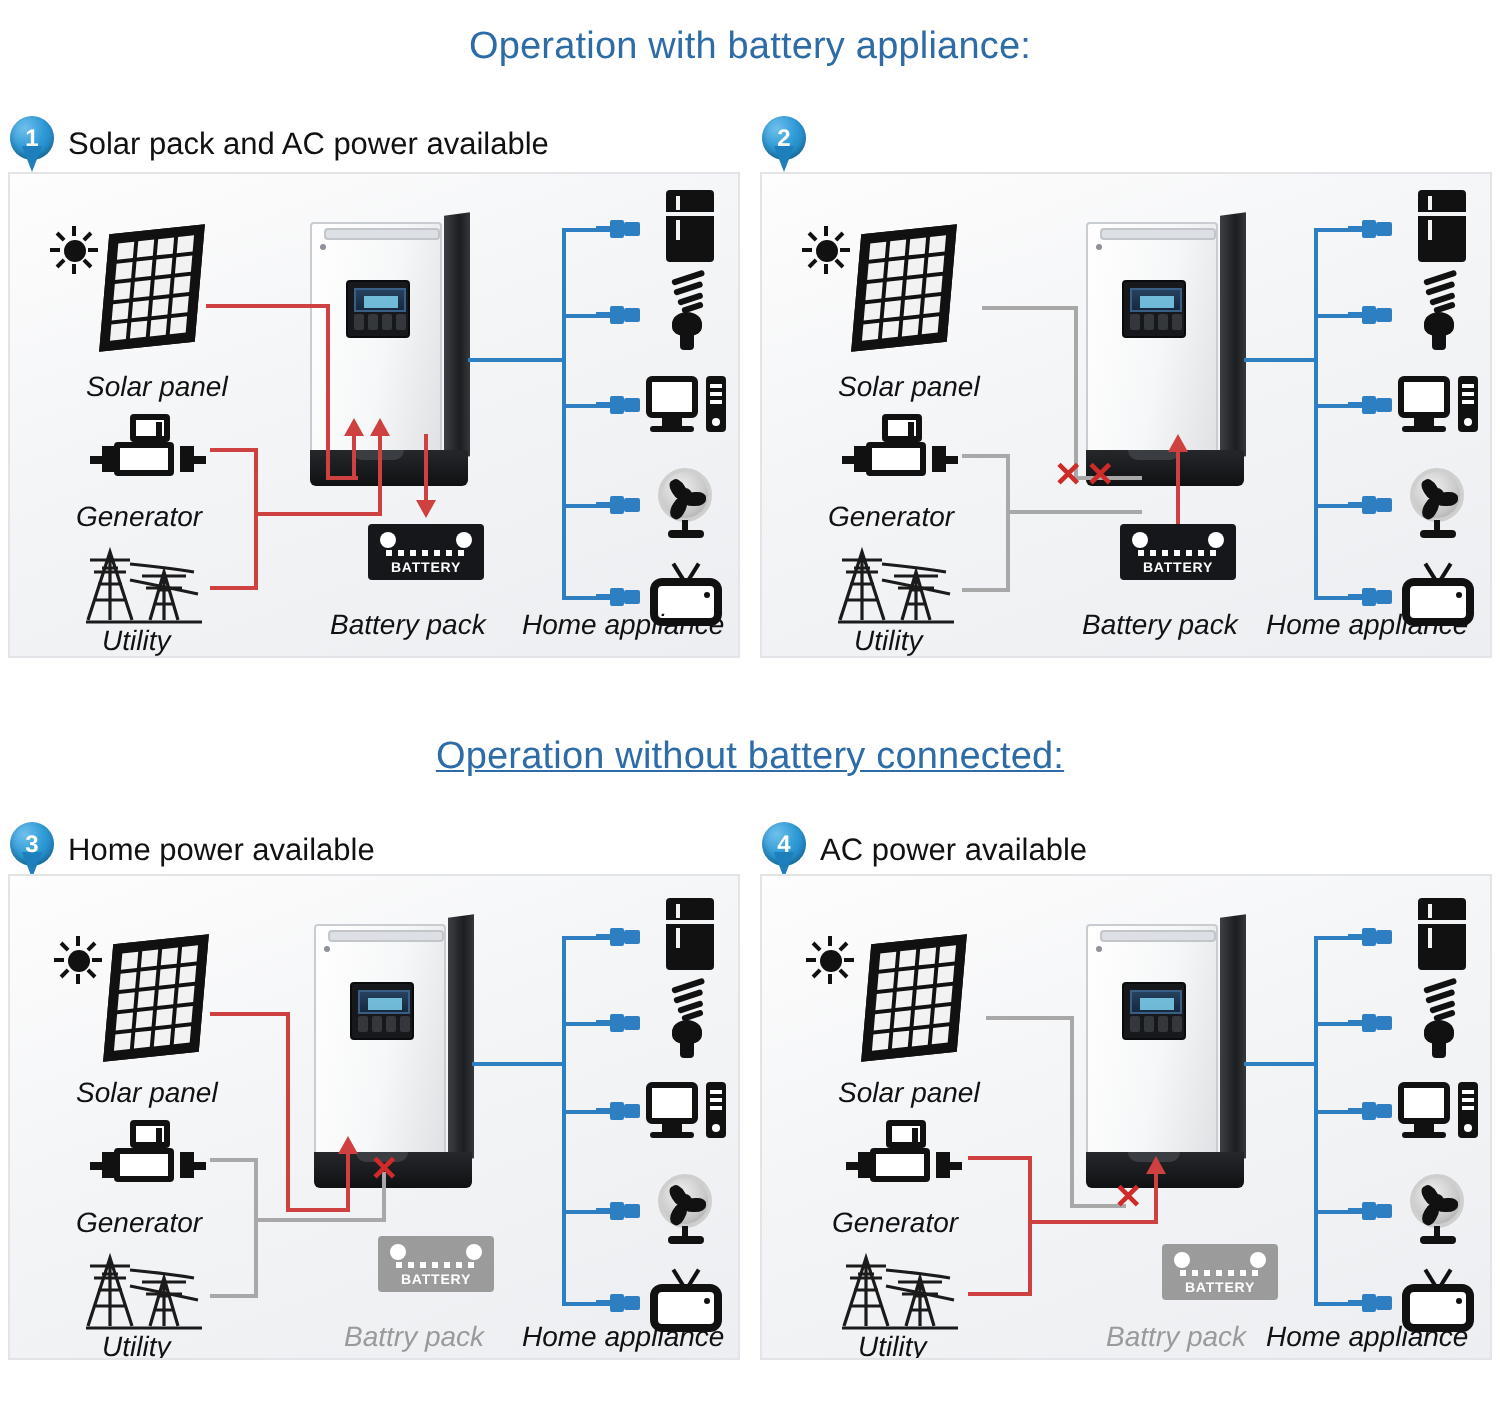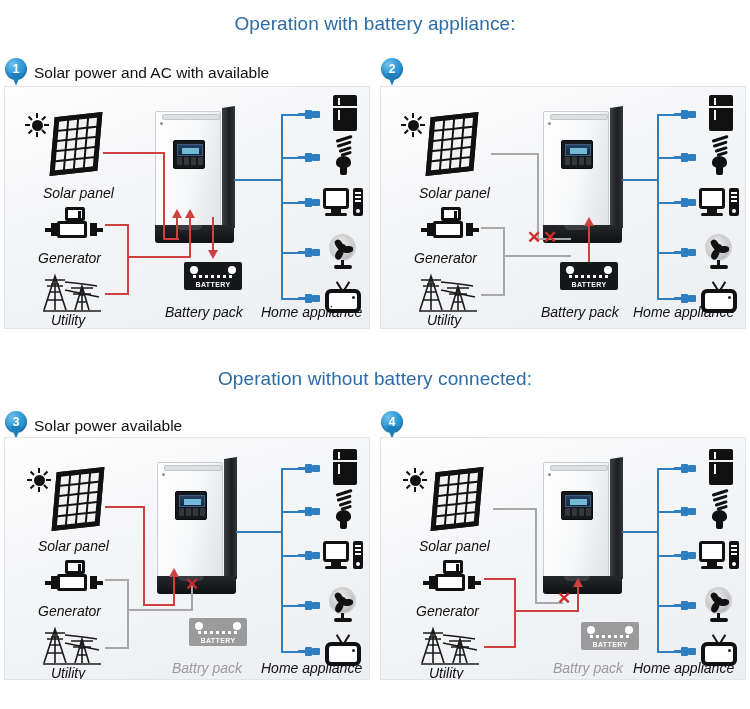--- a/index.html
+++ b/index.html
@@ -14,21 +14,21 @@
   
   .section-title {
     position: absolute; left: 0; width: 750px;
     text-align: center;
     color: #2d6ca6;
     font-size: 19px;
     letter-spacing: .1px;
     white-space: nowrap;
   }
   #title-top    { top: 13px; }
-  #title-bottom { top: 368px; }
+  #title-bottom { top: 368px; text-decoration: underline; }
 
   
   .panel {
     position: absolute;
     background: linear-gradient(160deg,#fdfdfd 0%,#f4f5f7 42%,#eceef1 100%);
     border: 1px solid #e2e4e8;
     overflow: hidden;
   }
   #panel-1 { left: 4px;   top: 86px;  width: 366px; height: 243px; }
   #panel-2 { left: 380px; top: 86px;  width: 366px; height: 243px; }
@@ -223,43 +223,44 @@
 
   <div class="section-title" id="title-top">Operation with battery appliance:</div>
   <div class="section-title" id="title-bottom">Operation without battery connected:</div>
 
   <div class="case-head" id="head-1">
     <span class="pin">
       <span class="bulb"></span>
       <span class="tail"></span>
       <span class="num">1</span>
     </span>
-    <span class="case-label">Solar power and AC with available</span>
+    <span class="case-label">Solar pack and AC power available</span>
   </div>
   <div class="case-head" id="head-2">
     <span class="pin">
       <span class="bulb"></span>
       <span class="tail"></span>
       <span class="num">2</span>
     </span>
   </div>
   <div class="case-head" id="head-3">
     <span class="pin">
       <span class="bulb"></span>
       <span class="tail"></span>
       <span class="num">3</span>
     </span>
-    <span class="case-label">Solar power available</span>
+    <span class="case-label">Home power available</span>
   </div>
   <div class="case-head" id="head-4">
     <span class="pin">
       <span class="bulb"></span>
       <span class="tail"></span>
       <span class="num">4</span>
     </span>
+    <span class="case-label">AC power available</span>
   </div>
 
   <div class="panel" id="panel-1">
 
     <div class="sun" style="left:20px; top:26px;">
       <span class="core"></span>
         <span class="ray r1"></span>
         <span class="ray r2"></span>
         <span class="ray r3"></span>
         <span class="ray r4"></span>

